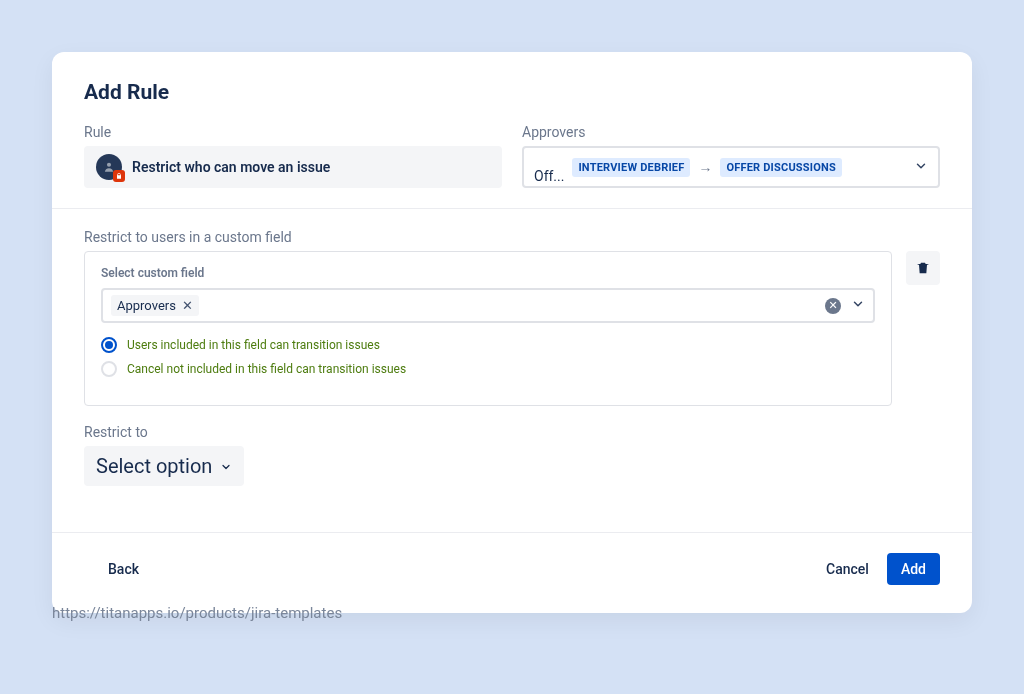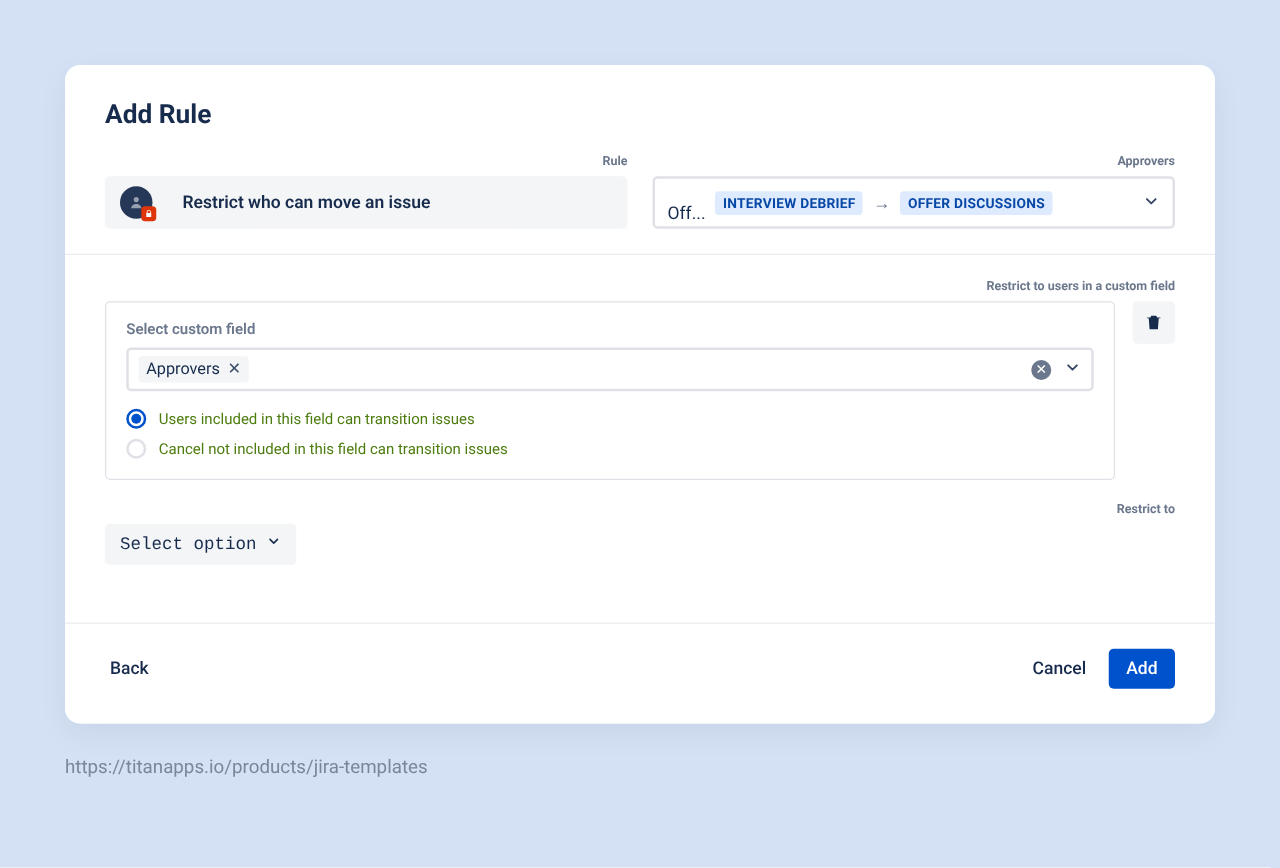--- a/index.html
+++ b/index.html
@@ -23,34 +23,33 @@
       color: #172b4d;
       margin-bottom: 20px;
     }
     .two-col {
       display: flex;
       gap: 20px;
       margin-bottom: 20px;
     }
     .col { flex: 1; }
     .field-label {
-      font-size: 10px;
-      font-weight: 700;
+      font-size: 14px;
+      font-weight: 400;
       color: #6b778c;
       margin-bottom: 6px;
       display: block;
-      text-align: right;
     }
     .rule-box {
       background: #f4f5f7;
       border-radius: 4px;
       padding: 8px 12px;
       display: flex;
       align-items: center;
-      gap: 24px;
+      gap: 10px;
       height: 42px;
     }
     .rule-icon-wrap {
       position: relative;
       width: 26px;
       height: 26px;
     }
     .rule-icon {
       width: 26px;
       height: 26px;
@@ -117,21 +116,21 @@
     }
     .section-row {
       display: flex;
       gap: 14px;
       align-items: flex-start;
       margin-bottom: 18px;
     }
     .panel {
       border: 1px solid #dfe1e6;
       border-radius: 4px;
-      padding: 14px 16px 16px 16px;
+      padding: 14px 16px 28px 16px;
       flex: 1;
     }
     .panel-label {
       font-size: 12px;
       font-weight: 600;
       color: #6b778c;
       margin-bottom: 8px;
       display: block;
     }
     .multi-select {
@@ -223,29 +222,28 @@
     .restrict-to {
       margin-bottom: 46px;
     }
     .dropdown-btn {
       background: #f4f5f7;
       border-radius: 4px;
       padding: 8px 12px;
       display: inline-flex;
       align-items: center;
       gap: 8px;
-      font-size: 14px;
-      color: #172b4d;
-      cursor: pointer;
-      font-family: Liberation Mono, monospace;
+      font-size: 20px;
+      color: #172b4d;
+      cursor: pointer;
     }
     .footer {
       border-top: 1px solid #ebecf0;
       margin: 0 -32px;
-      padding: 20px 32px 4px 32px;
+      padding: 20px 32px 4px 52px;
       display: flex;
       align-items: flex-end;
     }
     .btn-subtle {
       font-size: 14px;
       font-weight: 500;
       color: #172b4d;
       cursor: pointer;
       padding: 8px 4px;
     }

